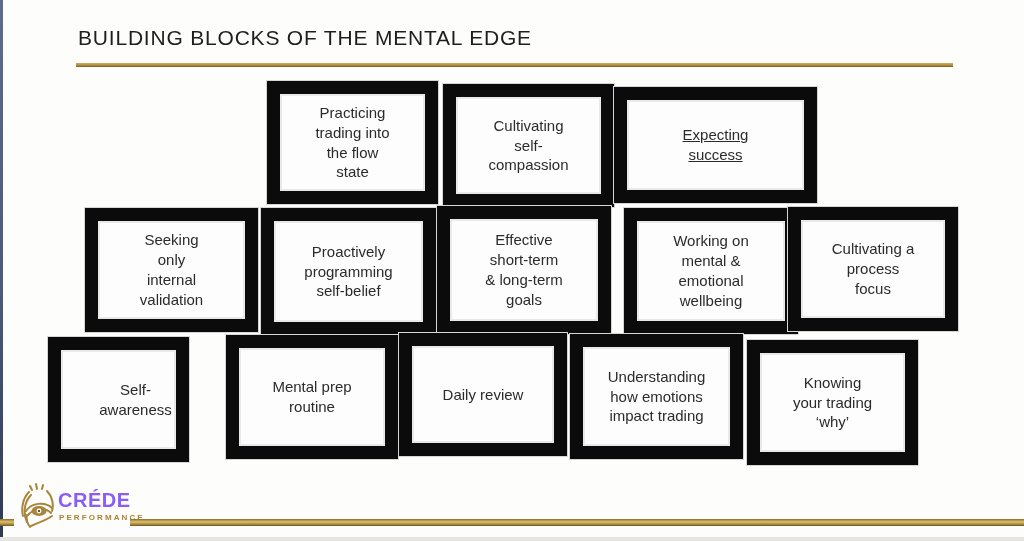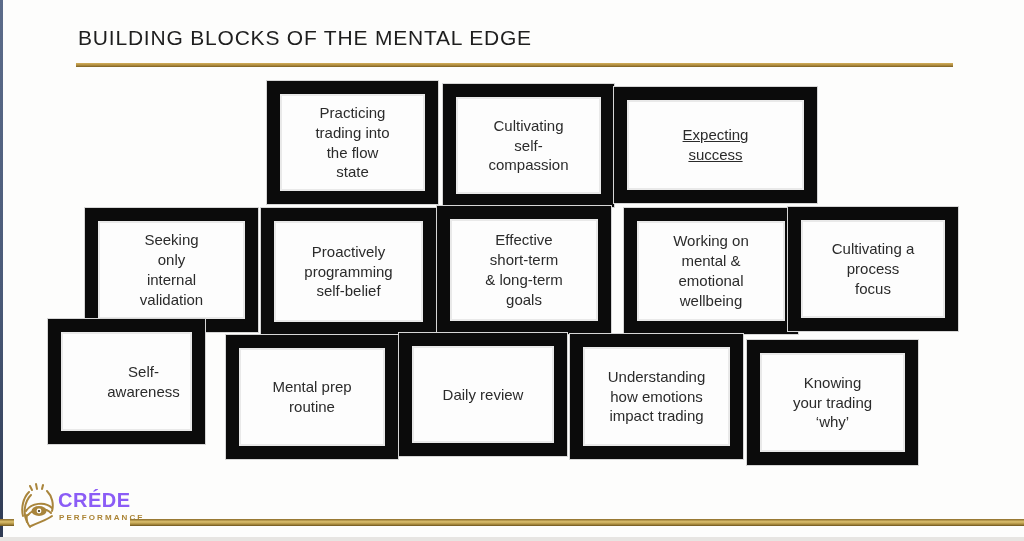--- a/index.html
+++ b/index.html
@@ -125,21 +125,21 @@
 programming
 self-belief</div>
   <div class="block" style="left:613px; top:208px; width:174px; height:126px;margin-left:11px;">Working on
 mental &amp;
 emotional
 wellbeing</div>
   <div class="block" style="left:788px; top:207px; width:170px; height:124px;">Cultivating a
 process
 focus</div>
 
-  <div class="block" style="left:48px;  top:319px; width:157px; height:125px;padding-left:36px;">Self-awareness</div>
+  <div class="block" style="left:48px;  top:337px; width:141px; height:125px;padding-left:36px;">Self-awareness</div>
   <div class="block" style="left:226px; top:335px; width:172px; height:124px;">Mental prep
 routine</div>
   <div class="block" style="left:399px; top:333px; width:168px; height:123px;">Daily review</div>
   <div class="block" style="left:570px; top:334px; width:173px; height:125px;">Understanding
 how emotions
 impact trading</div>
   <div class="block" style="left:747px; top:340px; width:171px; height:125px;">Knowing
 your trading
 ‘why’</div>
 

